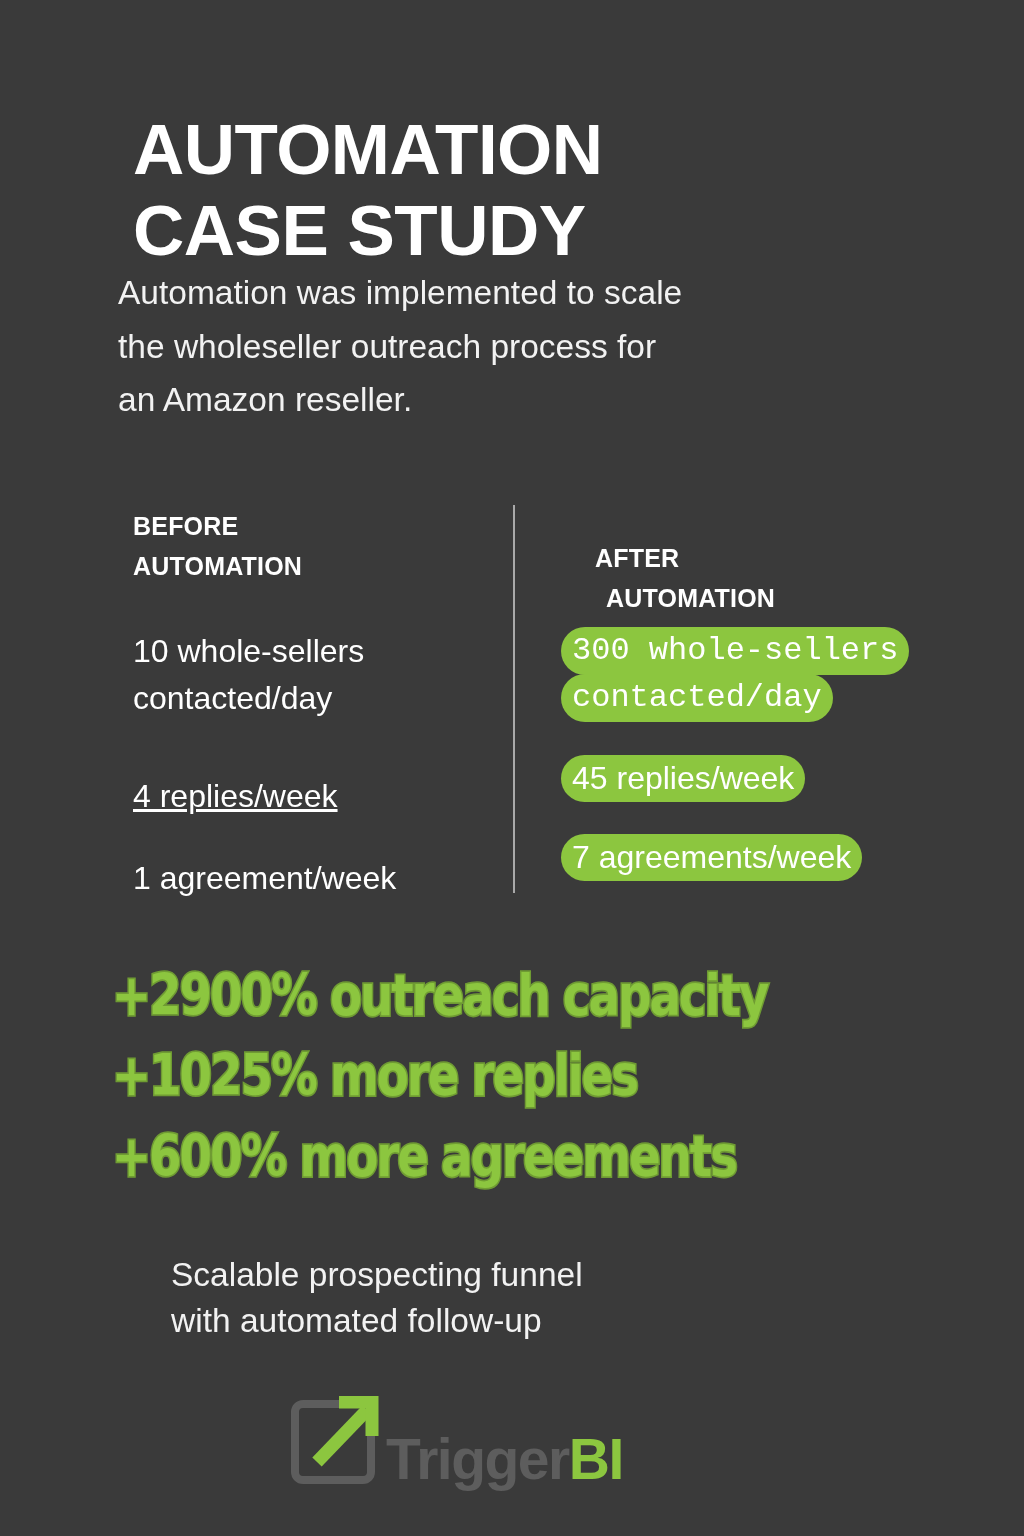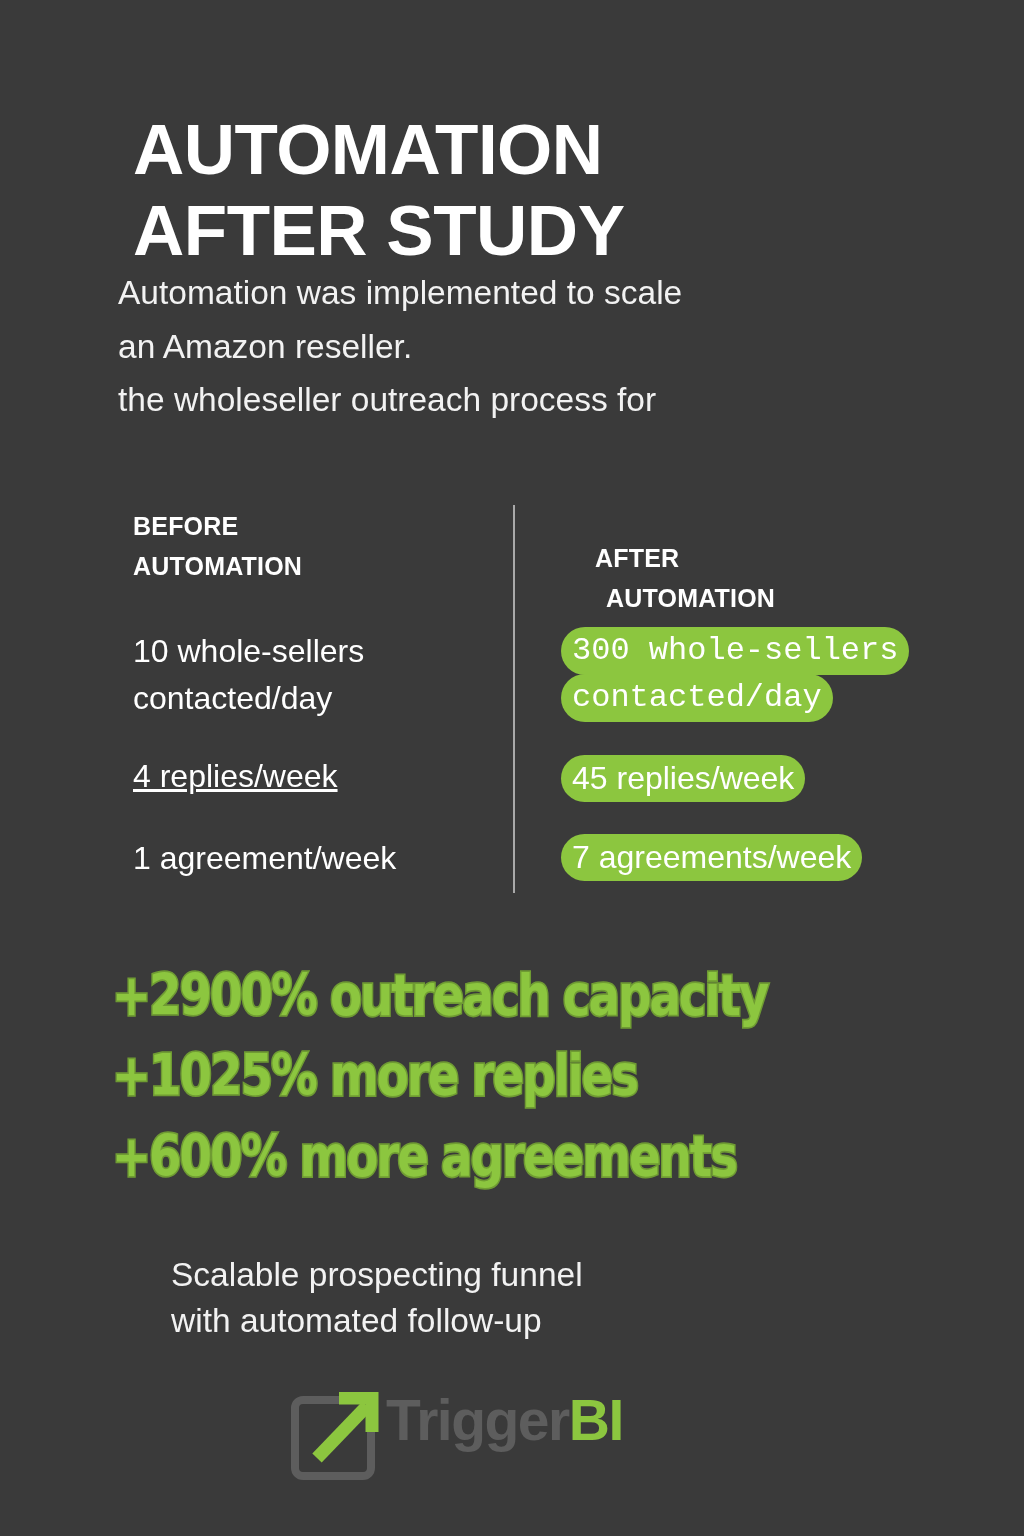--- a/index.html
+++ b/index.html
@@ -83,21 +83,21 @@
   
   .before-rows {
     position: absolute;
     left: 133px;
     top: 133px;
     width: 370px;
     color: #ffffff;
     font-size: 32px;
     line-height: 1.46;
   }
-  .b-row { margin-bottom: 32px; white-space: pre-line; }
+  .b-row { margin-bottom: 52px; white-space: pre-line; }
   .b-row:last-child { margin-bottom: 2px; }
   .b-row.r2 { margin-bottom: 35px; text-decoration: underline; }
 
   
   .after-rows {
     position: absolute;
     left: 561px;
     top: 133px;
     width: 430px;
     font-size: 32px;
@@ -156,21 +156,21 @@
   .tagline-line { display: block; white-space: nowrap; }
 
   
   .logo {
     position: absolute;
     left: 286px;
     top: 1392px;
     width: 452px;
     height: 96px;
     display: flex;
-    align-items: flex-start;
+    align-items: flex-end;
   }
   .logo-mark {
     width: 96px;
     height: 92px;
     flex: 0 0 auto;
     position: relative;
     margin-right: 4px;
   }
   .logo-text {
     font-size: 57px;
@@ -182,27 +182,27 @@
   .logo-text .t1 { color: #5d5d5d; }
   .logo-text .t2 { color: #8cc63f; }
 </style>
 </head>
 <body>
 
 <div class="page">
 
   <h1 class="title">
     <span class="title-line">AUTOMATION</span>
-    <span class="title-line">AFTER STUDY</span>
+    <span class="title-line">CASE STUDY</span>
   </h1>
 
   <div class="subtitle">
     <span class="subtitle-line">Automation was implemented to scale</span>
+    <span class="subtitle-line">the wholeseller outreach process for</span>
     <span class="subtitle-line">an Amazon reseller.</span>
-    <span class="subtitle-line">the wholeseller outreach process for</span>
   </div>
 
   <section class="compare">
 
     <div class="divider"></div>
 
     <div class="col-head before">
       <span>BEFORE</span>
       <span class="l2">AUTOMATION</span>
     </div>

